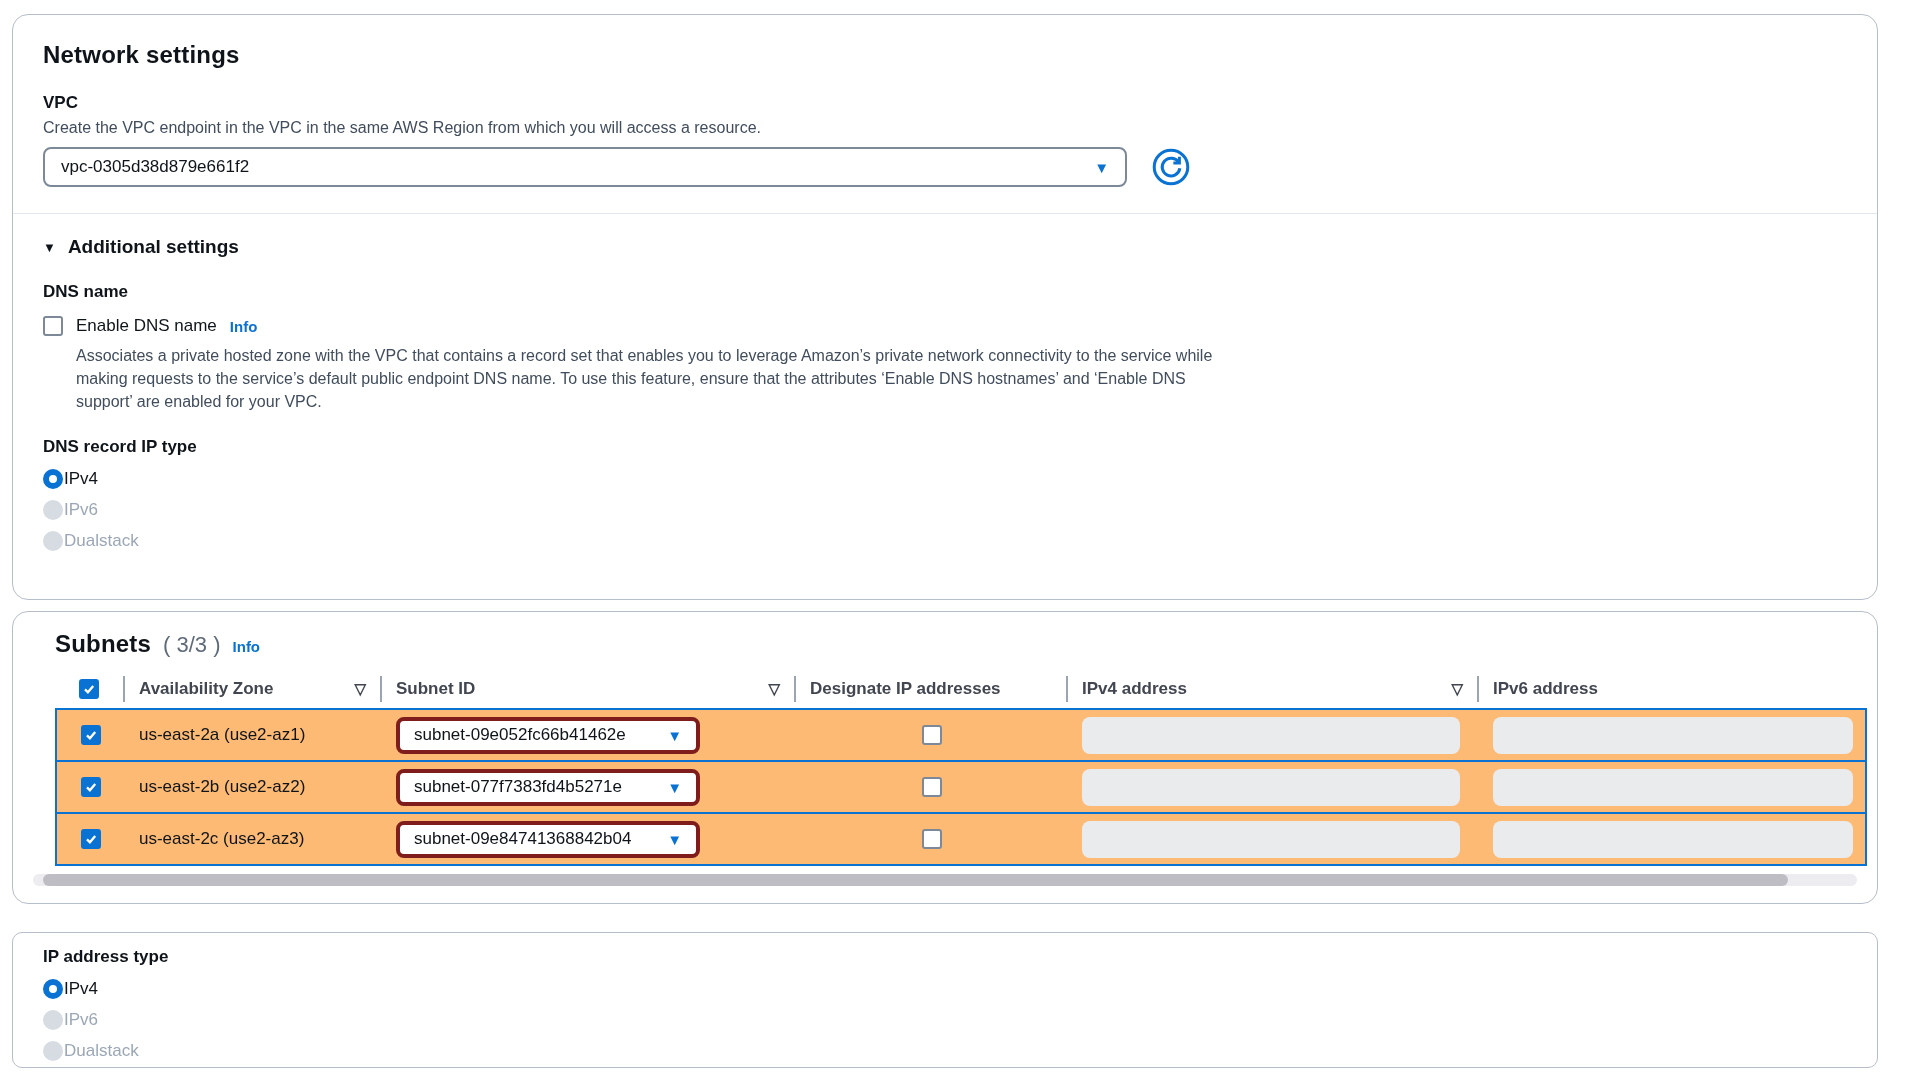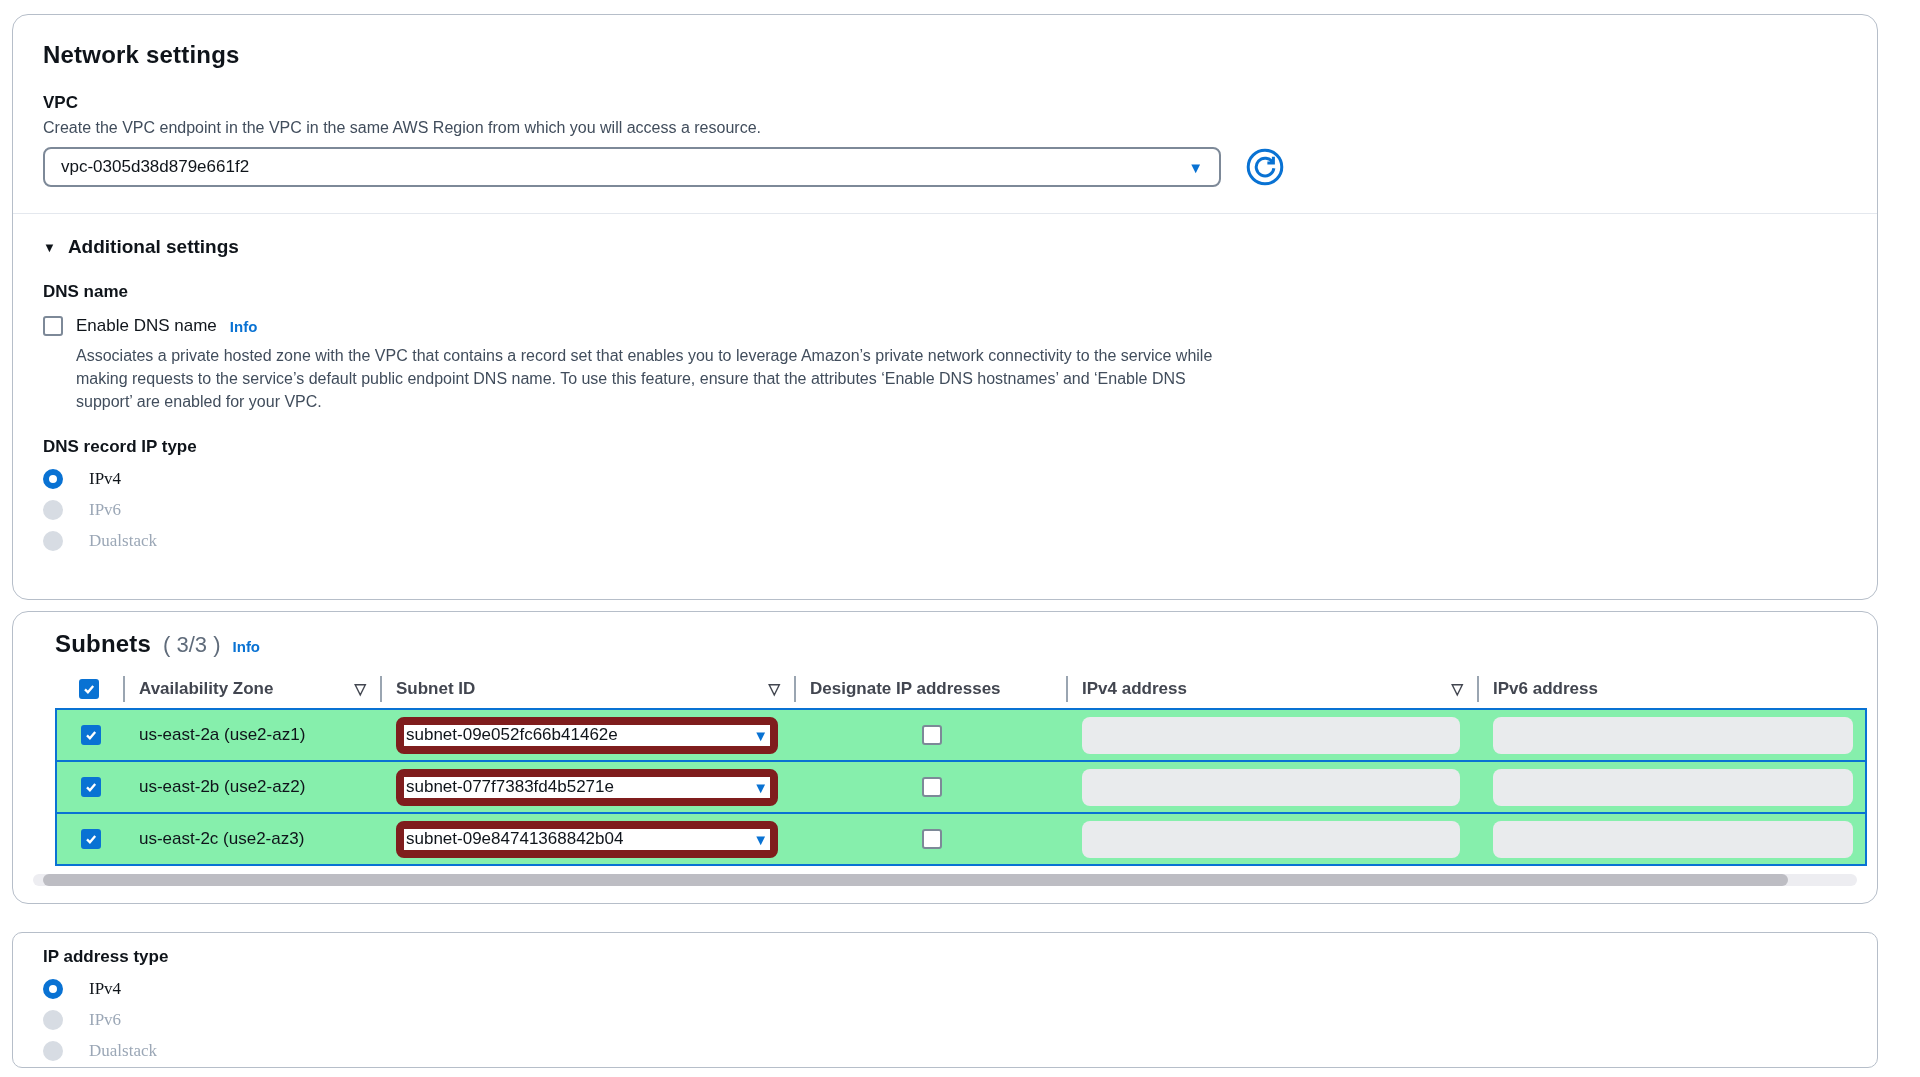--- a/index.html
+++ b/index.html
@@ -11,21 +11,21 @@
   #card-network { top:14px;  height:586px; padding:26px 30px 0 30px; }
   #card-subnets { top:611px; height:293px; padding:18px 12px 0 12px; }
   #card-iptype  { top:932px; height:136px; padding:14px 30px 0 30px;border-radius:10px; }
 
   h2 { font-size:24px; font-weight:bold; letter-spacing:.2px; }
   .subtitle { font-size:17px; color:#414d5c; margin-top:6px; }
   .field-label { font-size:17px; font-weight:bold; margin-top:24px; }
   .field-desc  { font-size:16px; color:#414d5c; margin-top:6px; }
 
   .vpc-row { display:flex; align-items:center; gap:24px; margin-top:10px; }
-  .select-box { width:1178px; height:40px; border:2px solid #7d8998; border-radius:8px;
+  .select-box { width:1084px; height:40px; border:2px solid #7d8998; border-radius:8px;
                 background:#fff; display:flex; align-items:center; padding:0 16px;
                 font-size:17px; cursor:pointer; }
   .select-box .caret, .row-select .caret { margin-left:auto; color:#0972d3; font-size:15px; }
   .refresh-btn { width:40px; height:40px; border:none; background:none; cursor:pointer;
                  display:flex; align-items:center; justify-content:center; }
 
   .divider { height:1px; background:#e4e8ee; margin:26px -30px 0 -30px; }
 
   .expand-header { display:flex; align-items:center; gap:12px; margin-top:22px; cursor:pointer; }
   .expand-header .tri { font-size:13px; color:#0f141a; }
@@ -37,48 +37,48 @@
   .checkbox { width:20px; height:20px; border:2px solid #7d8998; border-radius:3px; background:#fff;
               flex:0 0 auto; cursor:pointer; }
   .checkbox.checked { background:#0972d3; border-color:#0972d3; display:flex;
                       align-items:center; justify-content:center; }
   .check-label { font-size:17px; }
   .info-link { font-size:15px; font-weight:bold; color:#0972d3; text-decoration:none; cursor:pointer; }
 
   .dns-desc { font-size:16px; color:#414d5c; line-height:23px; margin:8px 0 0 33px; width:1170px; }
 
   .radio-group { margin-top:12px; display:flex; flex-direction:column; gap:11px; }
-  .radio-item { display:flex; align-items:center; gap:26px; cursor:pointer;font-family:Liberation Serif, serif; }
+  .radio-item { display:flex; align-items:center; gap:1px; cursor:pointer; }
   .radio { width:20px; height:20px; border-radius:50%; flex:0 0 auto; }
   .radio.selected { border:6px solid #0972d3; background:#fff; }
   .radio.disabled { background:#d7dce3; }
   .radio-label { font-size:17px; }
   .radio-item.disabled .radio-label { color:#9ba7b6; }
 
   
   .subnets-head { display:flex; align-items:baseline; gap:12px; padding-left:30px; }
   .subnets-head .counter { font-size:22px; color:#5f6b7a; }
 
   .tbl { margin:12px 30px 0 30px; }
   .tbl-header { display:grid; grid-template-columns:68px 257px 414px 272px 411px 1fr;
                 align-items:center; height:38px; }
   .th { display:flex; align-items:center; font-size:17px; font-weight:bold; color:#424650;
         padding:0 14px; border-left:2px solid #9aa5b1; height:26px; }
   .th:first-child { border-left:none; justify-content:center; padding:0; }
   .th .sort { margin-left:auto; font-size:15px; color:#424650; cursor:pointer; }
 
   .tbl-body { width:1812px; }
   .tbl-row { display:grid; grid-template-columns:68px 257px 414px 272px 411px 1fr;
-             align-items:center; height:54px; background:#86efac;
+             align-items:center; height:54px; background:#fdba74;
              border:2px solid #0972d3; }
   .tbl-row + .tbl-row { margin-top:-2px; }
   .cell { padding:0 14px; font-size:17px; overflow:hidden; }
   .cell.center { display:flex; justify-content:center; padding:0; }
-  .row-select { width:382px; height:37px; border:8px solid #7f1d1d; border-radius:8px;
-                background:#fff; display:flex; align-items:center; padding:0 2px;
+  .row-select { width:304px; height:37px; border:4px solid #7f1d1d; border-radius:8px;
+                background:#fff; display:flex; align-items:center; padding:0 14px;
                 font-size:17px; cursor:pointer; }
   .ghost-input { height:37px; background:#e9ebed; border-radius:8px; width:378px; }
   .cell.ipv6 .ghost-input { width:calc(100% + 2px); }
 
   .hscroll { margin:8px 8px 0 8px; height:12px; border-radius:6px; background:#ededf1;
              position:relative; cursor:pointer; }
   .hscroll .thumb { position:absolute; left:10px; top:0; height:12px; width:1745px;
                     border-radius:6px; background:#bdbdc3; }
 
   svg { display:block; }

